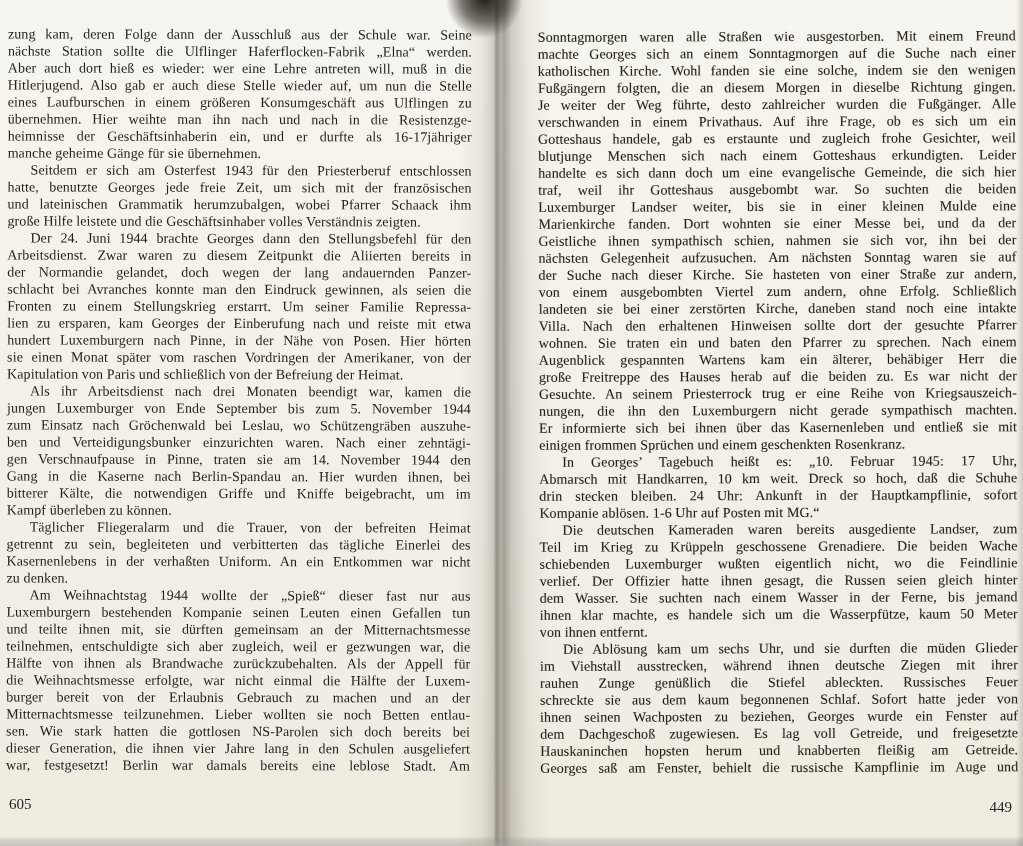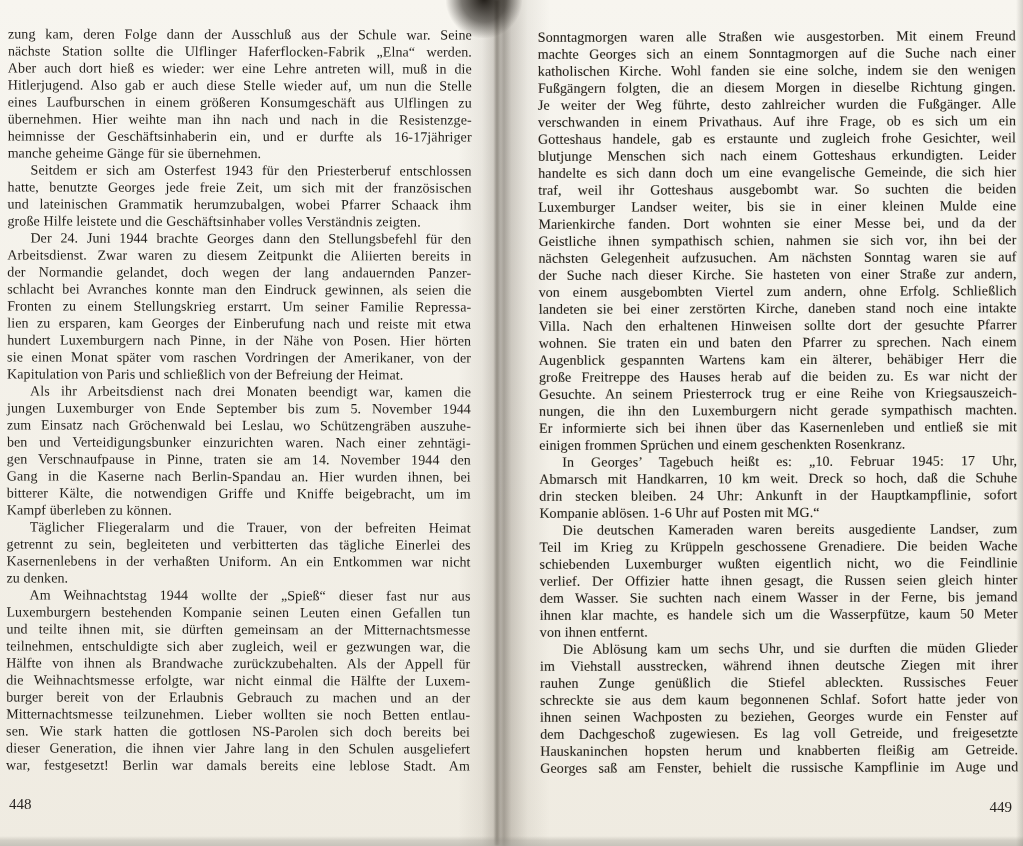--- a/index.html
+++ b/index.html
@@ -121,21 +121,21 @@
         <div class="line">und teilte ihnen mit, sie dürften gemeinsam an der Mitternachtsmesse</div>
         <div class="line">teilnehmen, entschuldigte sich aber zugleich, weil er gezwungen war, die</div>
         <div class="line">Hälfte von ihnen als Brandwache zurückzubehalten. Als der Appell für</div>
         <div class="line">die Weihnachtsmesse erfolgte, war nicht einmal die Hälfte der Luxem-</div>
         <div class="line">burger bereit von der Erlaubnis Gebrauch zu machen und an der</div>
         <div class="line">Mitternachtsmesse teilzunehmen. Lieber wollten sie noch Betten entlau-</div>
         <div class="line">sen. Wie stark hatten die gottlosen NS-Parolen sich doch bereits bei</div>
         <div class="line">dieser Generation, die ihnen vier Jahre lang in den Schulen ausgeliefert</div>
         <div class="line">war, festgesetzt! Berlin war damals bereits eine leblose Stadt. Am</div>
       </div>
-    <div class="pagenum pagenum-left">448</div>
+    <div class="pagenum pagenum-left">605</div>
   </div>
 
   <div class="page">
     <div class="textblock page-right-text">
         <div class="line">Sonntagmorgen waren alle Straßen wie ausgestorben. Mit einem Freund</div>
         <div class="line">machte Georges sich an einem Sonntagmorgen auf die Suche nach einer</div>
         <div class="line">katholischen Kirche. Wohl fanden sie eine solche, indem sie den wenigen</div>
         <div class="line">Fußgängern folgten, die an diesem Morgen in dieselbe Richtung gingen.</div>
         <div class="line">Je weiter der Weg führte, desto zahlreicher wurden die Fußgänger. Alle</div>
         <div class="line">verschwanden in einem Privathaus. Auf ihre Frage, ob es sich um ein</div>

